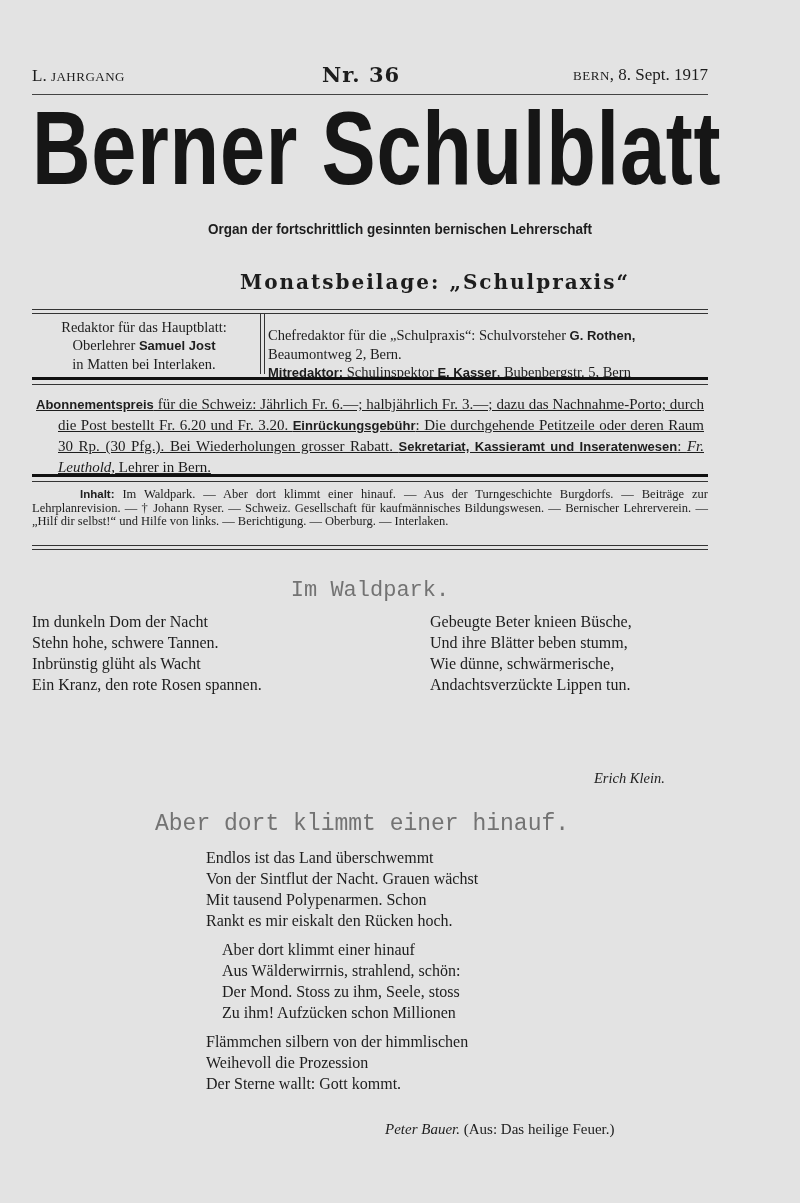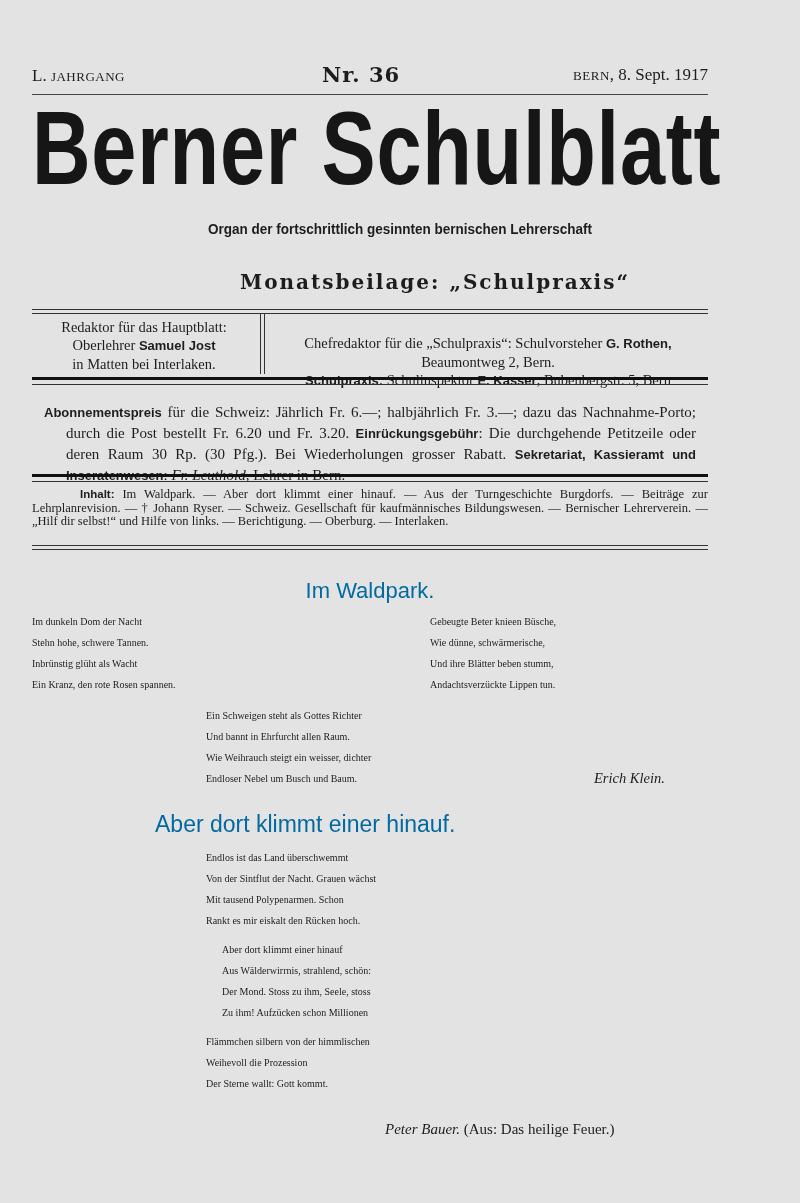--- a/index.html
+++ b/index.html
@@ -36,31 +36,31 @@
           transform: scaleX(0.9); }
   .sub2 { left: 0; width: 800px; top: 246px; text-align: center; font-size: 17px; letter-spacing: 1.5px; }
   .sub3 { left: 0; width: 800px; top: 270px; text-align: center; font-size: 20px; font-weight: bold; letter-spacing: 2px; font-family: "DejaVu Serif", serif; padding-left: 35px; }
 
   .dblrule { left: 32px; width: 676px; height: 3px; border-top: 1px solid #333; border-bottom: 1px solid #333; }
   .thickrule { left: 32px; width: 676px; height: 4px; border-top: 3px solid #111; border-bottom: 1px solid #333; }
 
   .editors { left: 32px; top: 318px; width: 676px; height: 56px; font-size: 14.5px; line-height: 18px; }
   .editors .col1 { position: absolute; left: 0; top: 0; width: 224px; text-align: center; }
   .editors .divider { position: absolute; left: 228px; top: -4px; width: 3px; height: 60px; border-left: 1px solid #333; border-right: 1px solid #333; }
-  .editors .col2 { position: absolute; left: 236px; top: 16px; width: 440px; text-align: center; }
+  .editors .col2 { position: absolute; left: 236px; top: 8px; width: 440px; }
   .sans-b { font-family: "Liberation Sans", sans-serif; font-weight: bold; font-size: 13px; }
 
   .subscription { left: 32px; top: 390px; width: 676px; font-size: 15px; line-height: 21px; }
-  .subscription p { margin: 12px; text-indent: 0; padding-left: 22px; text-indent: -22px; text-align: justify; }
+  .subscription p { margin: 4px; text-indent: 0; padding-left: 22px; text-indent: -22px; text-align: justify; text-decoration: underline; }
 
   .contents { left: 32px; top: 488px; width: 676px; font-size: 12.5px; line-height: 13.5px; }
   .contents p { margin: 0; text-indent: 48px; text-align: justify; }
 
-  .poem-title { left: 0; width: 740px; text-align: center; font-family: Liberation Sans, sans-serif; font-size: 22px; color: #0369a1; }
-  .verse { font-size: 10px; line-height: 21px; white-space: nowrap; }
+  .poem-title { left: 0; width: 740px; text-align: center; font-family: Liberation Mono, monospace; font-size: 22px; color: #737373; }
+  .verse { font-size: 16px; line-height: 21px; white-space: nowrap; }
   .verse div { height: 21px; }
   .italic { font-style: italic; }
 </style>
 </head>
 <body>
 
 <div class="page">
 
   <div class="abs topline">
     <span class="left"><span>L. </span><span class="sc">JAHRGANG</span></span>
@@ -79,21 +79,21 @@
   <div class="abs editors">
     <div class="col1">
       <div>Redaktor für das Hauptblatt:</div>
       <div><span>Oberlehrer </span><span class="sans-b">Samuel Jost</span></div>
       <div>in Matten bei Interlaken.</div>
     </div>
     <div class="divider"></div>
     <div class="col2">
       <div><span>Chefredaktor für die „Schulpraxis“: Schulvorsteher </span><span class="sans-b">G. Rothen,</span></div>
       <div>Beaumontweg 2, Bern.</div>
-      <div><span class="sans-b">Schulpraxis:</span><span> Schulinspektor </span><span class="sans-b">E. Kasser</span><span>, Bubenbergstr. 5, Bern</span></div>
+      <div><span class="sans-b">Mitredaktor:</span><span> Schulinspektor </span><span class="sans-b">E. Kasser</span><span>, Bubenbergstr. 5, Bern</span></div>
     </div>
   </div>
 
   <div class="abs thickrule" style="top:377px;"></div>
 
   <div class="abs subscription">
     <p><span class="sans-b">Abonnementspreis</span><span> für die Schweiz: Jährlich Fr. 6.—; halbjährlich Fr. 3.—; dazu das Nachnahme-Porto; durch die Post bestellt Fr. 6.20 und Fr. 3.20. </span><span class="sans-b">Einrückungsgebühr</span><span>: Die durchgehende Petitzeile oder deren Raum 30 Rp. (30 Pfg.). Bei Wiederholungen grosser Rabatt. </span><span class="sans-b">Sekretariat, Kassieramt und Inseratenwesen</span><span>: </span><span class="italic">Fr. Leuthold,</span><span> Lehrer in Bern.</span></p>
   </div>
 
   <div class="abs thickrule" style="top:474px;"></div>
@@ -107,29 +107,23 @@
   <div class="abs poem-title" style="top:578px; left:30px; width:680px;">Im Waldpark.</div>
 
   <div class="abs verse" style="left:32px; top:611px;">
     <div>Im dunkeln Dom der Nacht</div>
     <div>Stehn hohe, schwere Tannen.</div>
     <div>Inbrünstig glüht als Wacht</div>
     <div>Ein Kranz, den rote Rosen spannen.</div>
   </div>
   <div class="abs verse" style="left:430px; top:611px;">
     <div>Gebeugte Beter knieen Büsche,</div>
+    <div>Und ihre Blätter beben stumm,</div>
     <div>Wie dünne, schwärmerische,</div>
-    <div>Und ihre Blätter beben stumm,</div>
     <div>Andachtsverzückte Lippen tun.</div>
-  </div>
-  <div class="abs verse" style="left:206px; top:705px;">
-    <div>Ein Schweigen steht als Gottes Richter</div>
-    <div>Und bannt in Ehrfurcht allen Raum.</div>
-    <div>Wie Weihrauch steigt ein weisser, dichter</div>
-    <div>Endloser Nebel um Busch und Baum.</div>
   </div>
   <div class="abs verse italic" style="left:594px; top:768px; font-size:14.5px;">Erich Klein.</div>
 
   <div class="abs poem-title" style="top:811px; left:155px; width:auto; text-align:left; font-size:23px;">Aber dort klimmt einer hinauf.</div>
 
   <div class="abs verse" style="left:206px; top:847px;">
     <div>Endlos ist das Land überschwemmt</div>
     <div>Von der Sintflut der Nacht. Grauen wächst</div>
     <div>Mit tausend Polypenarmen. Schon</div>
     <div>Rankt es mir eiskalt den Rücken hoch.</div>

